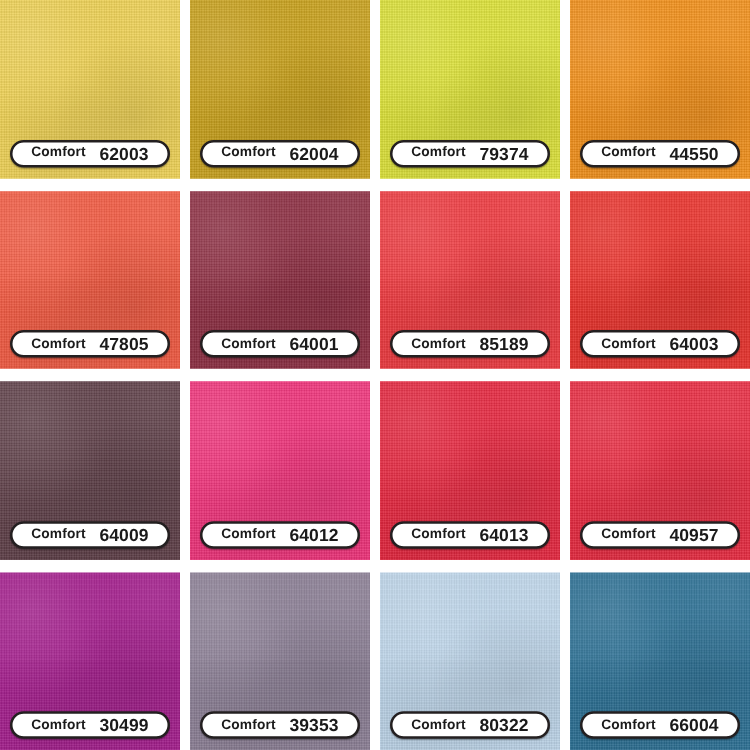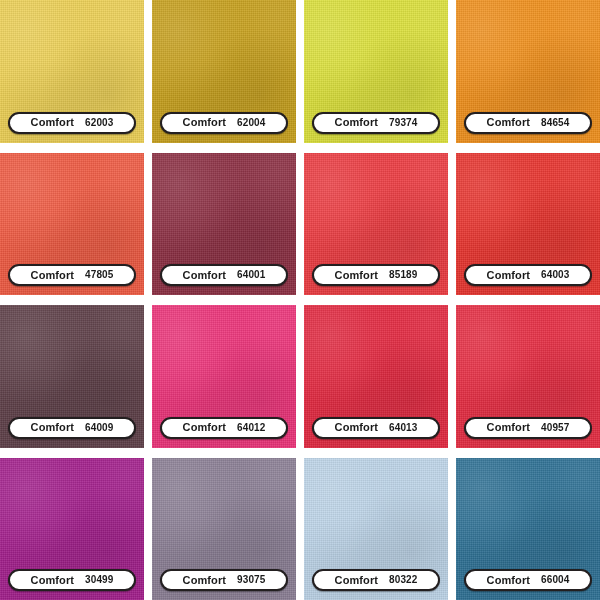--- a/index.html
+++ b/index.html
@@ -79,21 +79,21 @@
     box-shadow: 0 1px 1px rgba(0,0,0,0.35);
   }
   .swatch-label .brand {
     font-size: 11px;
     font-weight: bold;
     color: #1a1a1a;
     letter-spacing: 0.1px;
     line-height: 1;
   }
   .swatch-label .code {
-    font-size: 10px;
+    font-size: 14px;
     font-weight: bold;
     color: #1a1a1a;
     letter-spacing: 0.1px;
     line-height: 1;
   }
 </style>
 </head>
 <body>
 
 <div id="swatch-grid">
@@ -119,21 +119,21 @@
       <div class="swatch-label">
         <span class="brand">Comfort</span>
         <span class="code">79374</span>
       </div>
     </div>
     <div class="swatch" style="background: rgb(240, 144, 28);">
       <div class="tex-a"></div>
       <div class="tex-b"></div>
       <div class="swatch-label">
         <span class="brand">Comfort</span>
-        <span class="code">84654</span>
+        <span class="code">44550</span>
       </div>
     </div>
     <div class="swatch" style="background: rgb(239, 90, 66);">
       <div class="tex-a"></div>
       <div class="tex-b"></div>
       <div class="swatch-label">
         <span class="brand">Comfort</span>
         <span class="code">47805</span>
       </div>
     </div>
@@ -199,21 +199,21 @@
       <div class="swatch-label">
         <span class="brand">Comfort</span>
         <span class="code">30499</span>
       </div>
     </div>
     <div class="swatch" style="background: rgb(139, 127, 149);">
       <div class="tex-a"></div>
       <div class="tex-b"></div>
       <div class="swatch-label">
         <span class="brand">Comfort</span>
-        <span class="code">93075</span>
+        <span class="code">39353</span>
       </div>
     </div>
     <div class="swatch" style="background: rgb(189, 212, 232);">
       <div class="tex-a"></div>
       <div class="tex-b"></div>
       <div class="swatch-label">
         <span class="brand">Comfort</span>
         <span class="code">80322</span>
       </div>
     </div>

